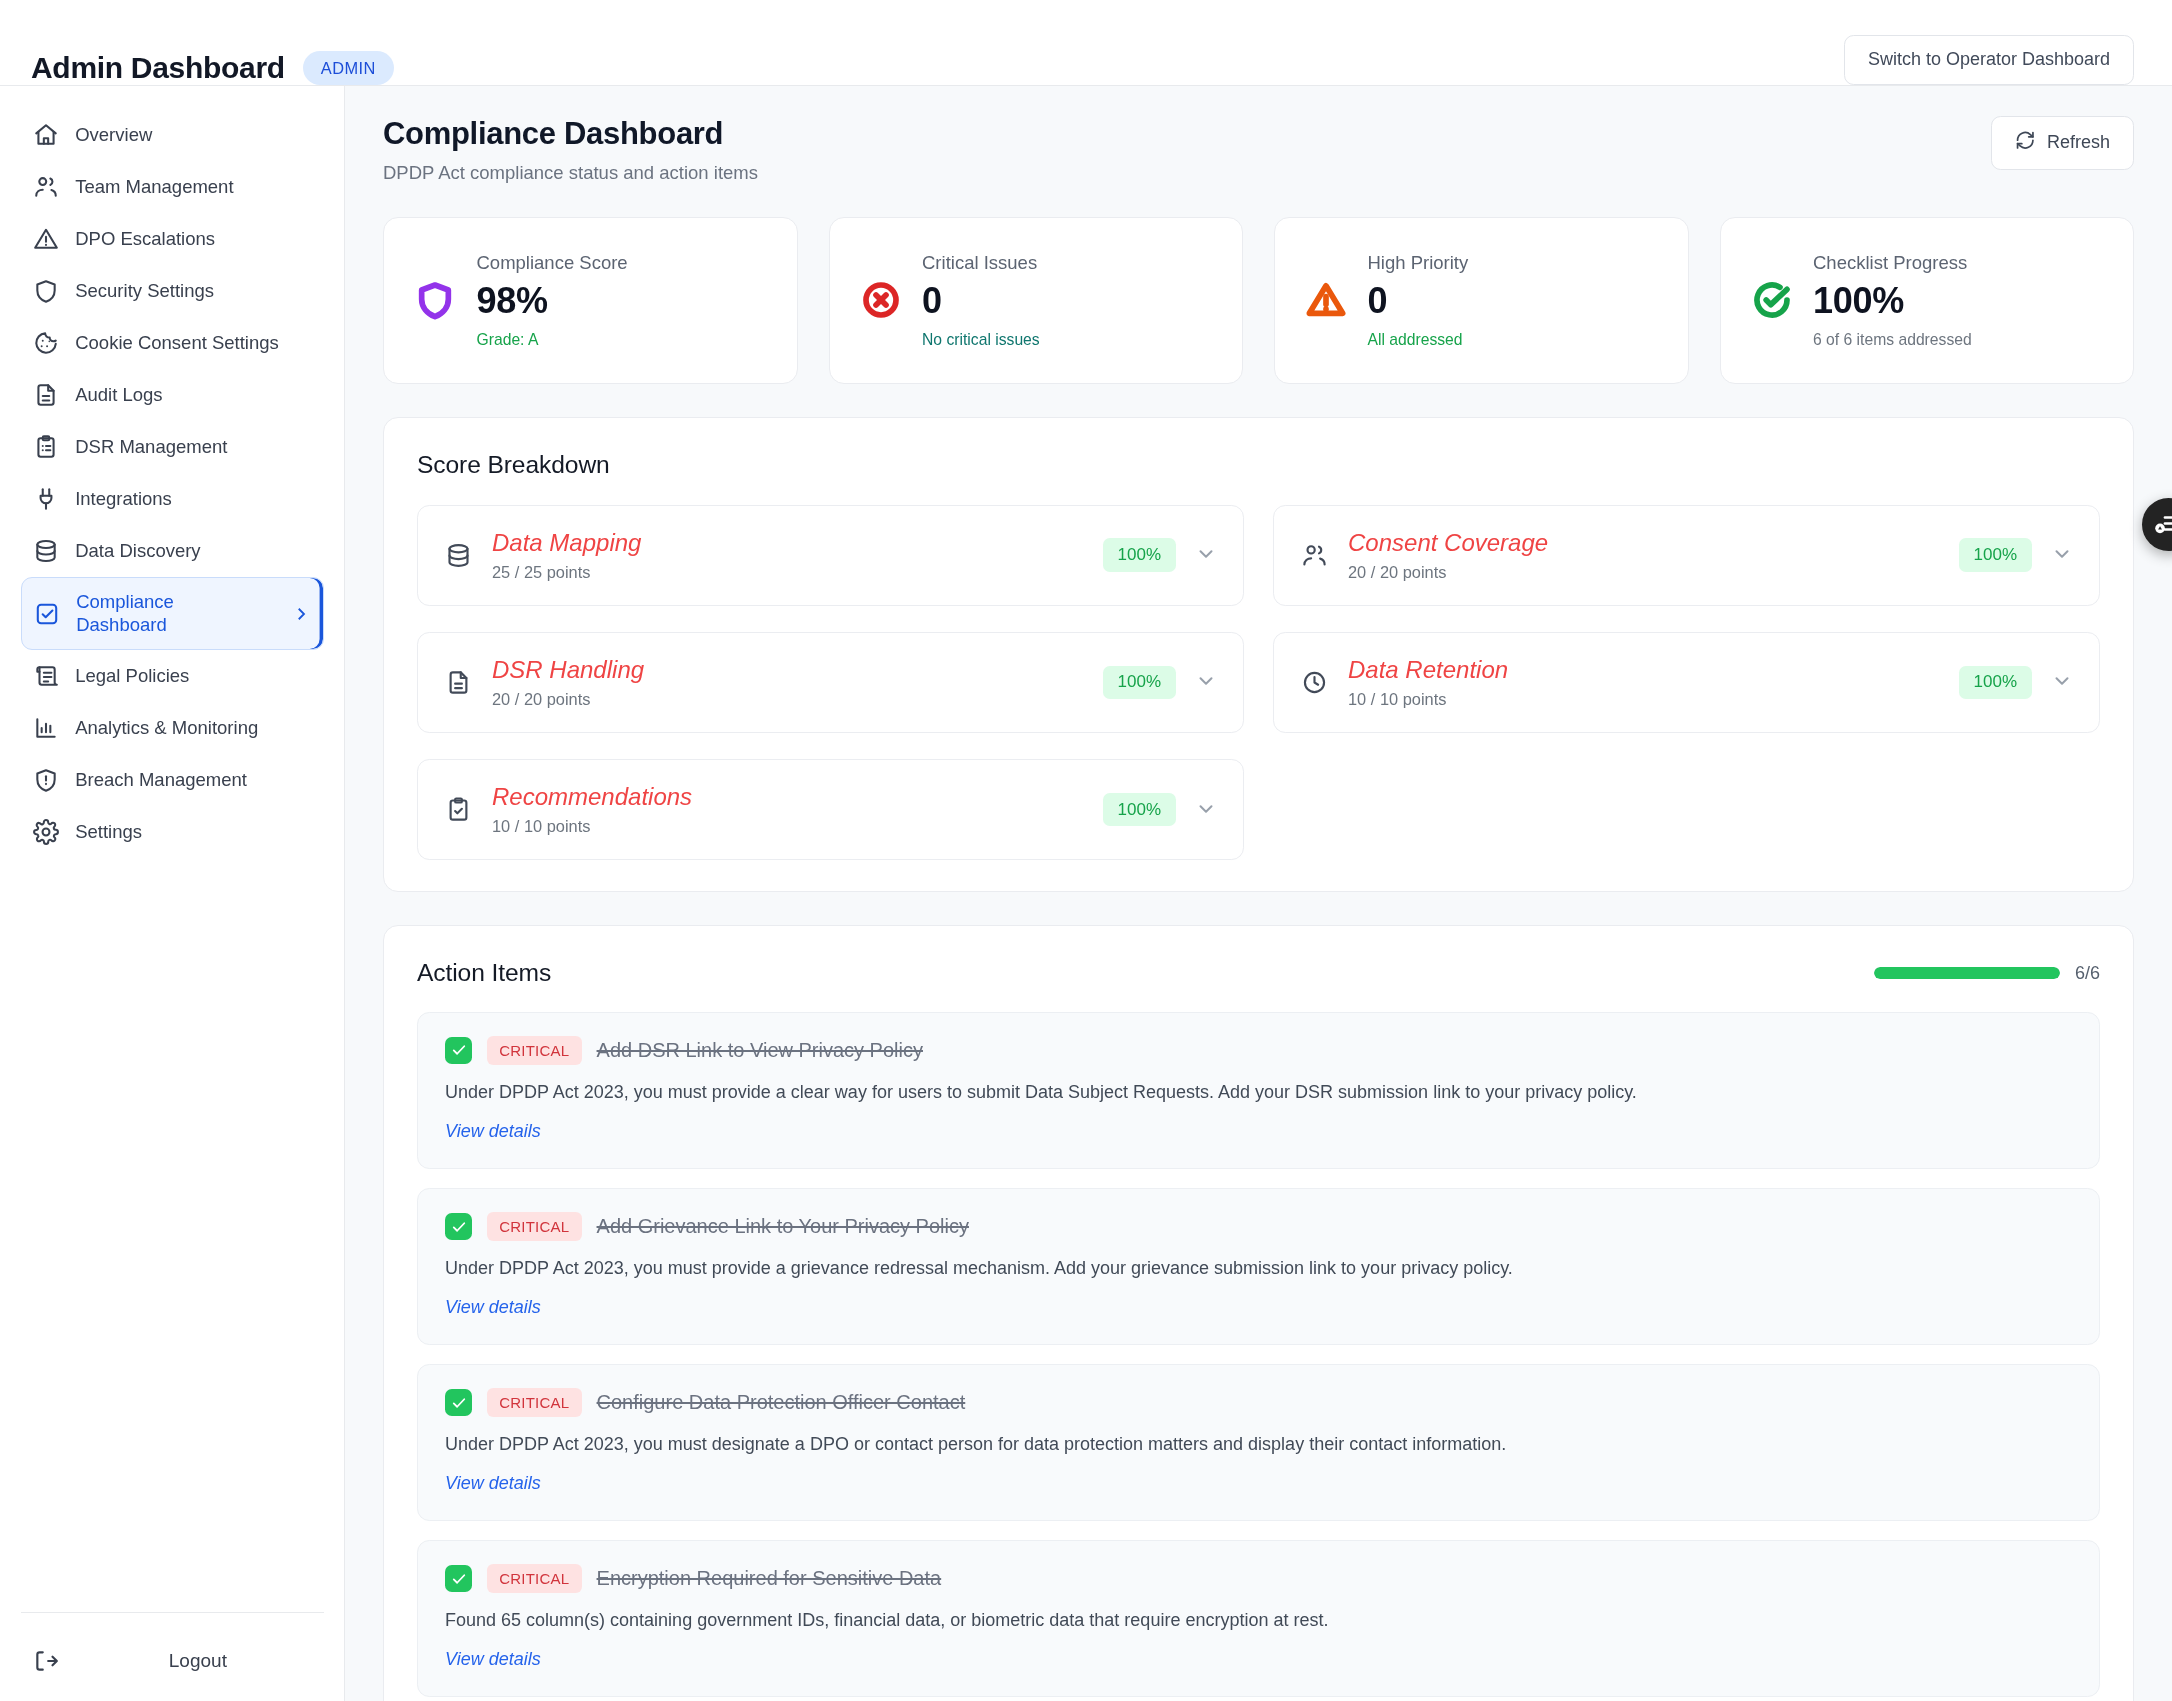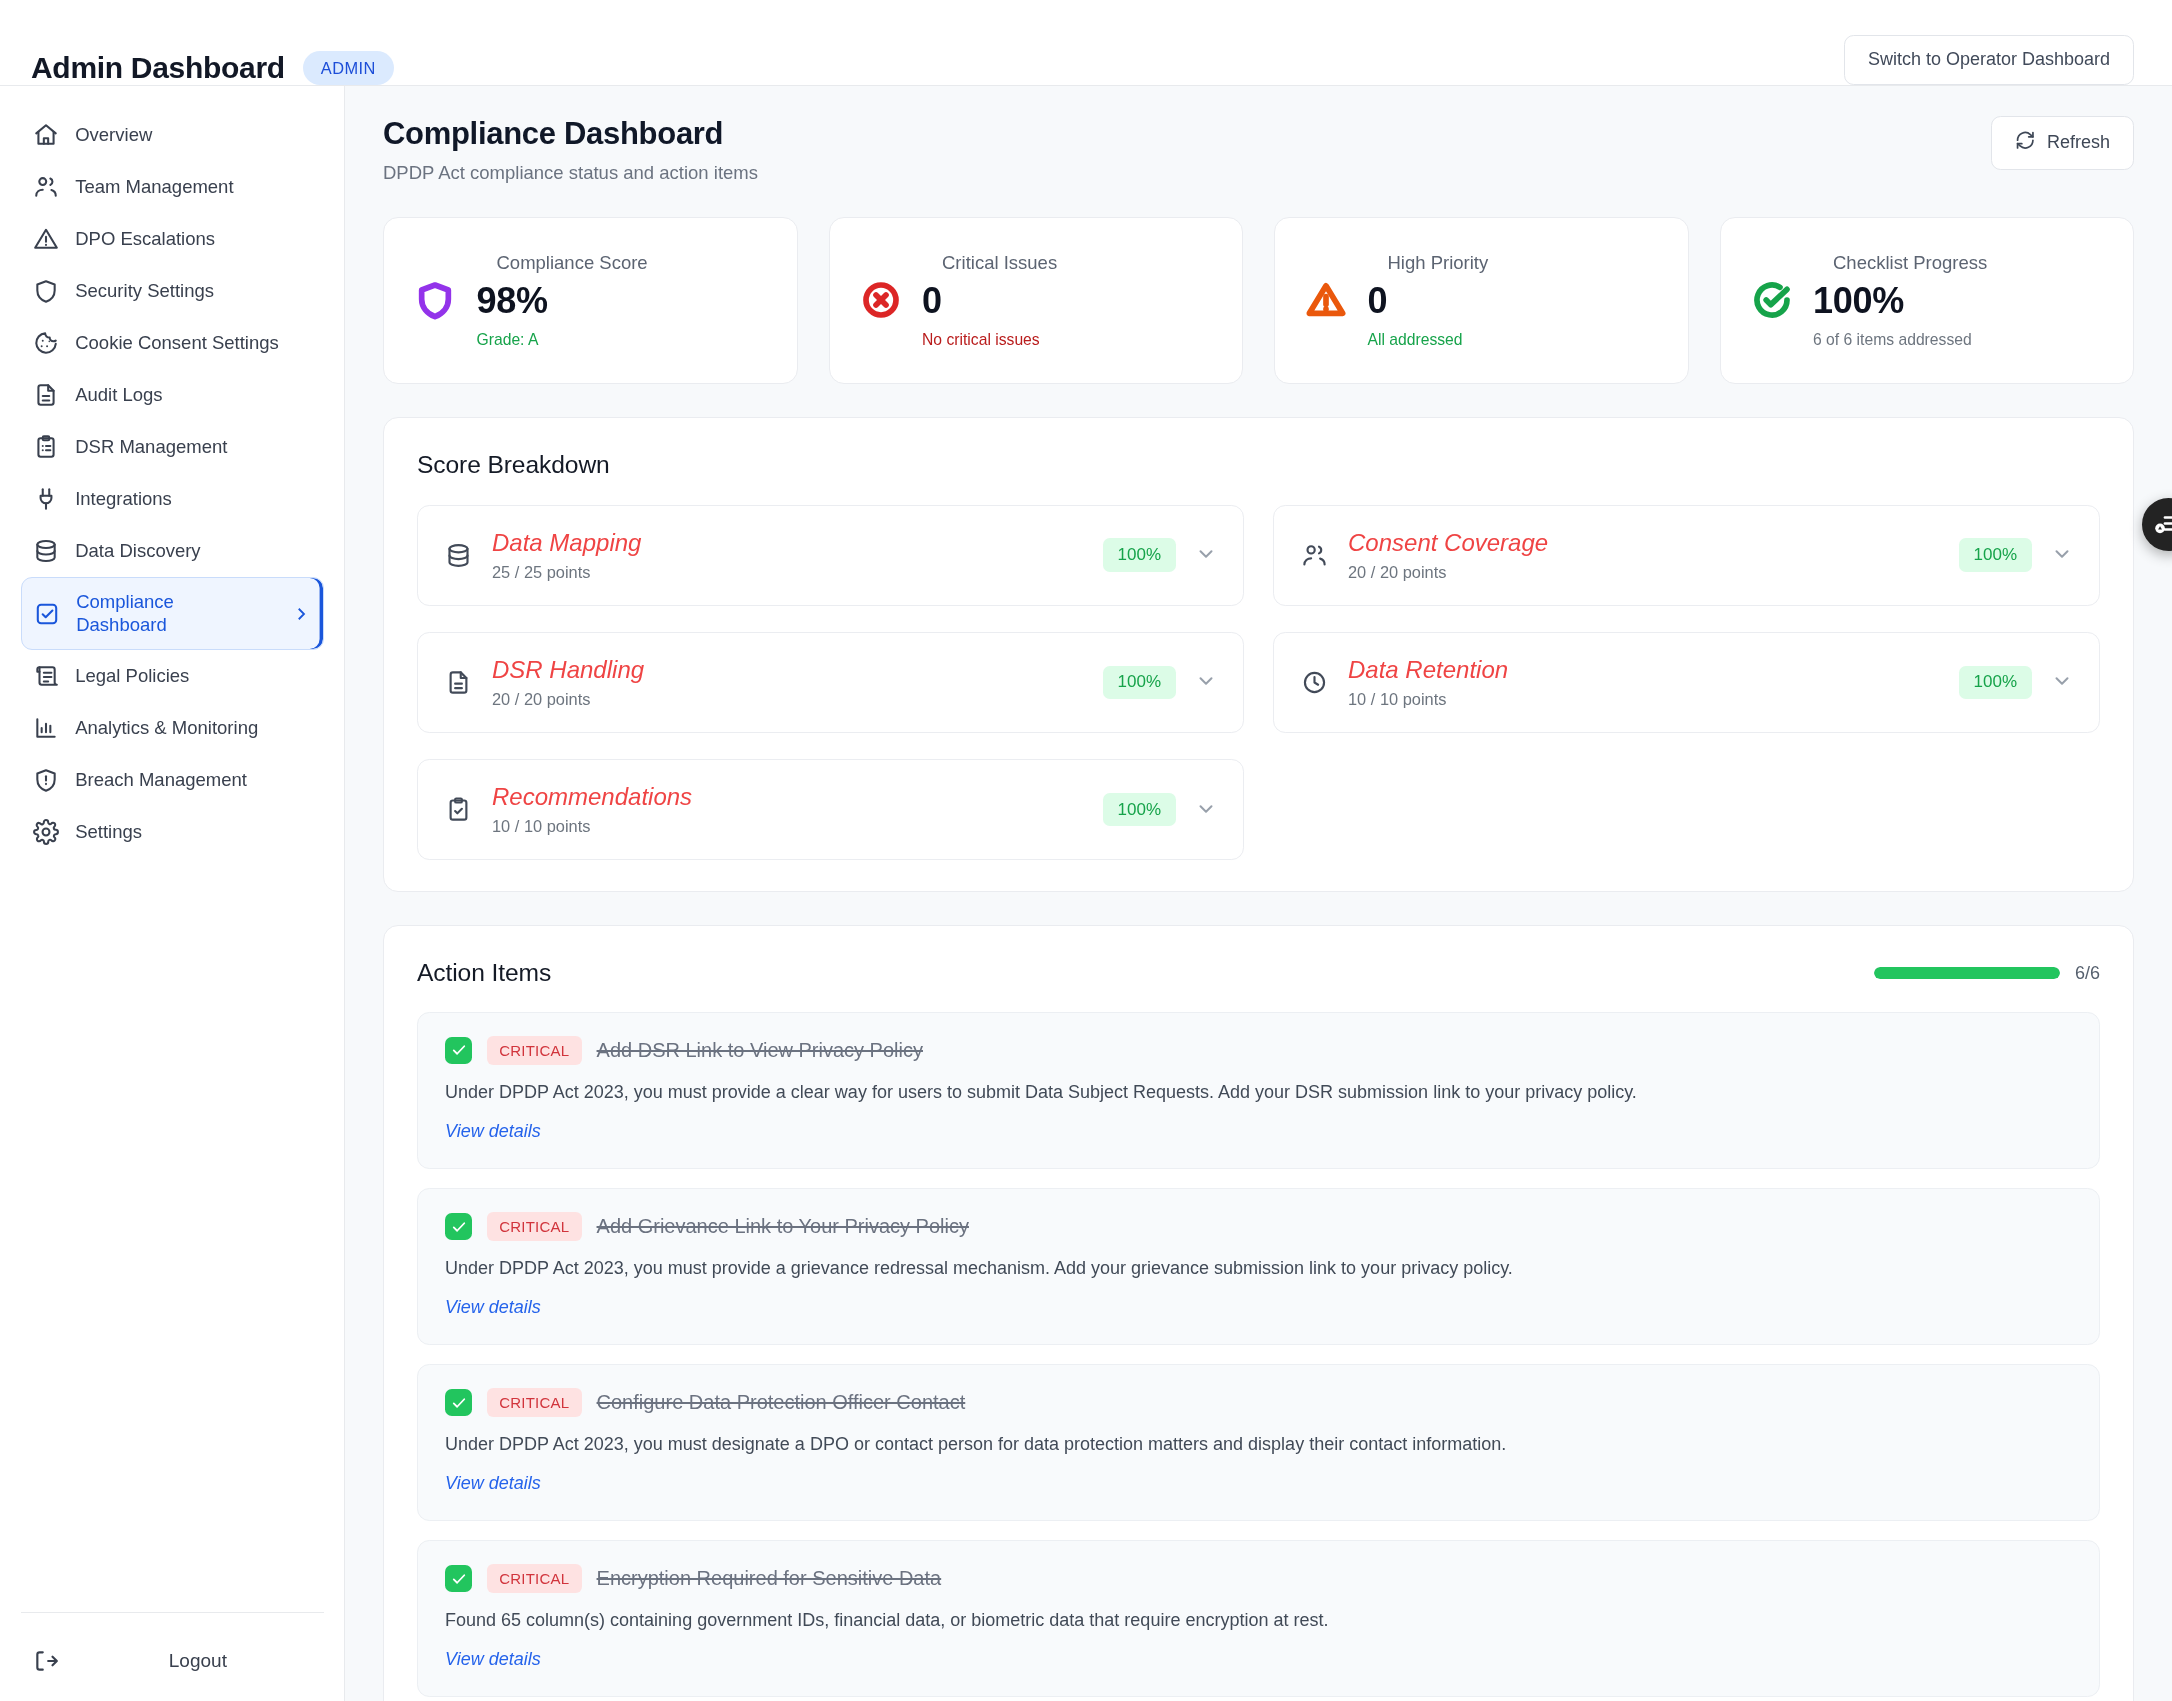--- a/index.html
+++ b/index.html
@@ -134,21 +134,21 @@
     border: 1.4px solid #eaecf0;
     border-radius: 15px;
     padding: 27px 30px;
     min-height: 167px;
     display: flex;
     align-items: center;
     gap: 20.5px;
   }
   .kpi-icon { width: 42px; height: 42px; flex: 0 0 42px; display:flex; align-items:center; justify-content:center;}
   .kpi-icon svg { width: 40px; height: 40px; fill: none; stroke-width: 3.4; stroke-linecap: round; stroke-linejoin: round; }
-  .kpi-label { font-size: 18.5px; color: #5c6472; margin-left: 20px; }
+  .kpi-label { font-size: 18.5px; color: #5c6472; }
   .kpi-value { font-size: 36px; font-weight: 700; color: #0e1320; margin-top: 6.8px; letter-spacing: -0.3px; }
   .kpi-note { font-size: 15.7px; margin-top: 8.2px; }
 
   
   .panel {
     background: #ffffff;
     border: 1.4px solid #eaecf0;
     border-radius: 15px;
     margin-top: 33px;
     padding: 33px 33px 31px 33px;
@@ -449,21 +449,21 @@
           <span class="kpi-icon">
             <svg viewBox="0 0 24 24" stroke="#dc2626">
               <circle cx="12" cy="12" r="9"></circle>
               <path d="M15 9l-6 6"></path>
               <path d="M9 9l6 6"></path>
             </svg>
           </span>
           <div>
             <div class="kpi-label">Critical Issues</div>
             <div class="kpi-value">0</div>
-            <div class="kpi-note" style="color:#b91c1c">No critical issues</div>
+            <div class="kpi-note" style="color:#0f766e">No critical issues</div>
           </div>
         </div>
         <div class="kpi-card">
           <span class="kpi-icon">
             <svg viewBox="0 0 24 24" stroke="#ea580c">
               <path d="M12 3.5L22 20H2L12 3.5z"></path>
               <path d="M12 10v4.5"></path>
               <path d="M12 17.4v.2"></path>
             </svg>
           </span>

